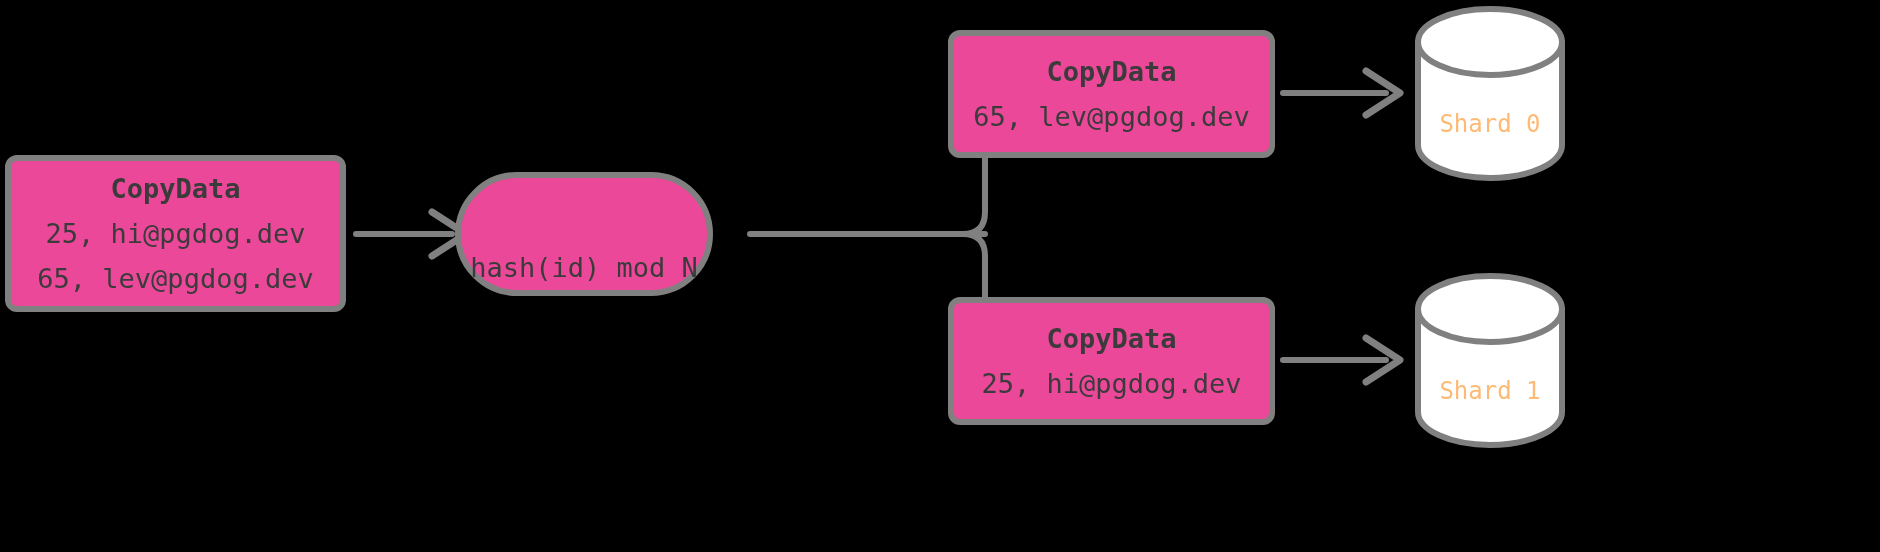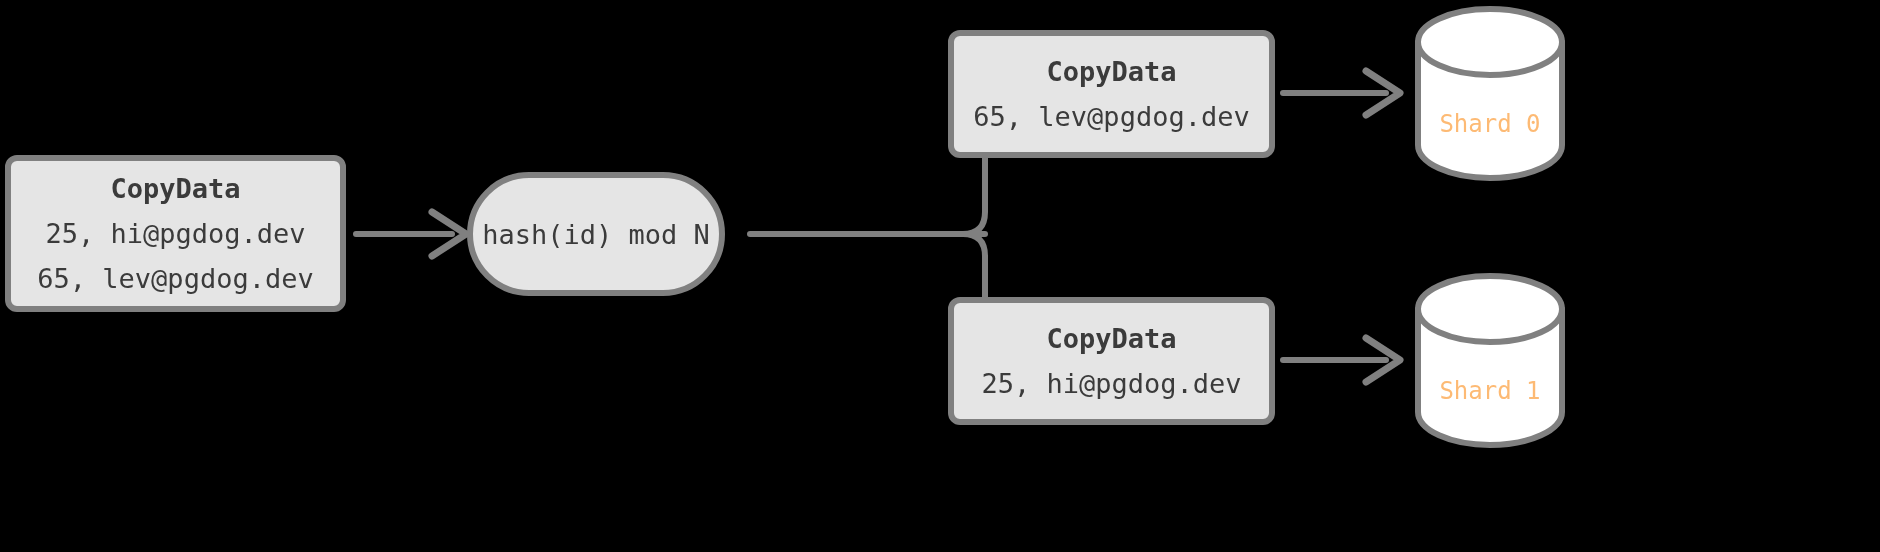--- a/index.html
+++ b/index.html
@@ -19,21 +19,21 @@
     position: absolute;
     left: 0;
     top: 0;
     width: 1880px;
     height: 552px;
     pointer-events: none;
   }
   .node {
     position: absolute;
     box-sizing: border-box;
-    background: #e5e5e5;
+    background: #ec4899;
     border: 6px solid #808080;
     display: flex;
     flex-direction: column;
     align-items: center;
     justify-content: center;
     color: #3b3b3b;
     font-family: "DejaVu Sans Mono", "Liberation Mono", monospace;
   }
   .node .ln {
     font-size: 27px;
@@ -107,21 +107,21 @@
       <ellipse cx="1490" cy="309" rx="72" ry="33" fill="#ffffff" stroke="#808080" stroke-width="6"></ellipse>
     </g>
   </svg>
 
   <div class="node rect-node" style="left:5px; top:155px; width:341px; height:157px;">
     <div class="ln title">CopyData</div>
     <div class="ln">25, hi@pgdog.dev</div>
     <div class="ln">65, lev@pgdog.dev</div>
   </div>
 
-  <div class="node pill-node" style="left:467px; top:172px; width:258px; height:124px;">
+  <div class="node pill-node" style="left:455px; top:172px; width:258px; height:124px;justify-content:flex-end;">
     <div class="ln">hash(id) mod N</div>
   </div>
 
   <div class="node rect-node" style="left:948px; top:30px; width:327px; height:128px;">
     <div class="ln title">CopyData</div>
     <div class="ln">65, lev@pgdog.dev</div>
   </div>
 
   <div class="node rect-node" style="left:948px; top:297px; width:327px; height:128px;">
     <div class="ln title">CopyData</div>

